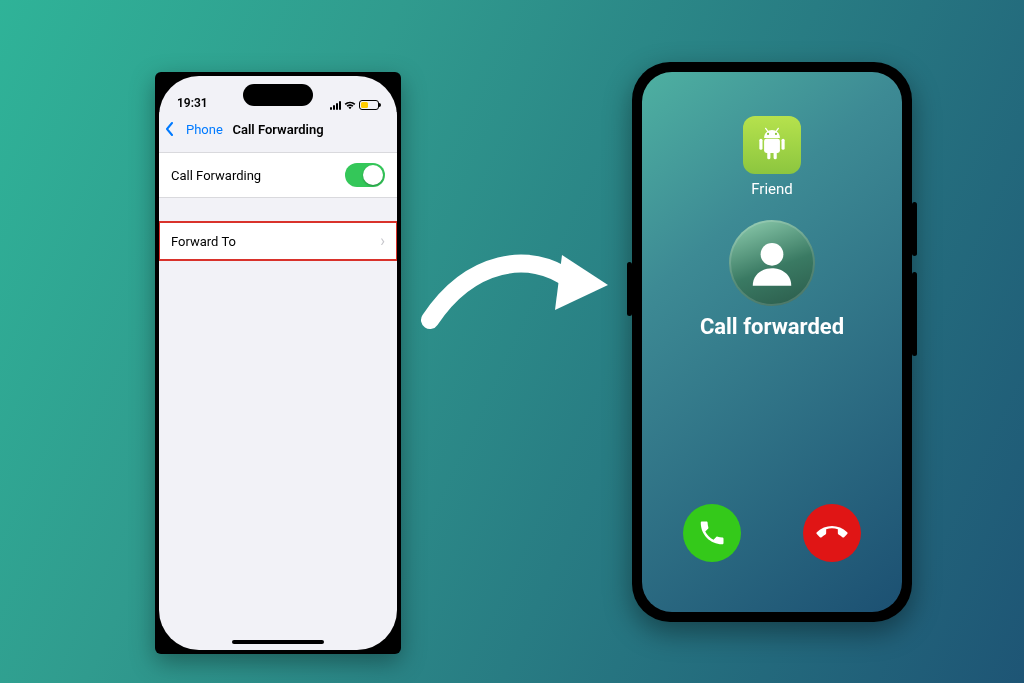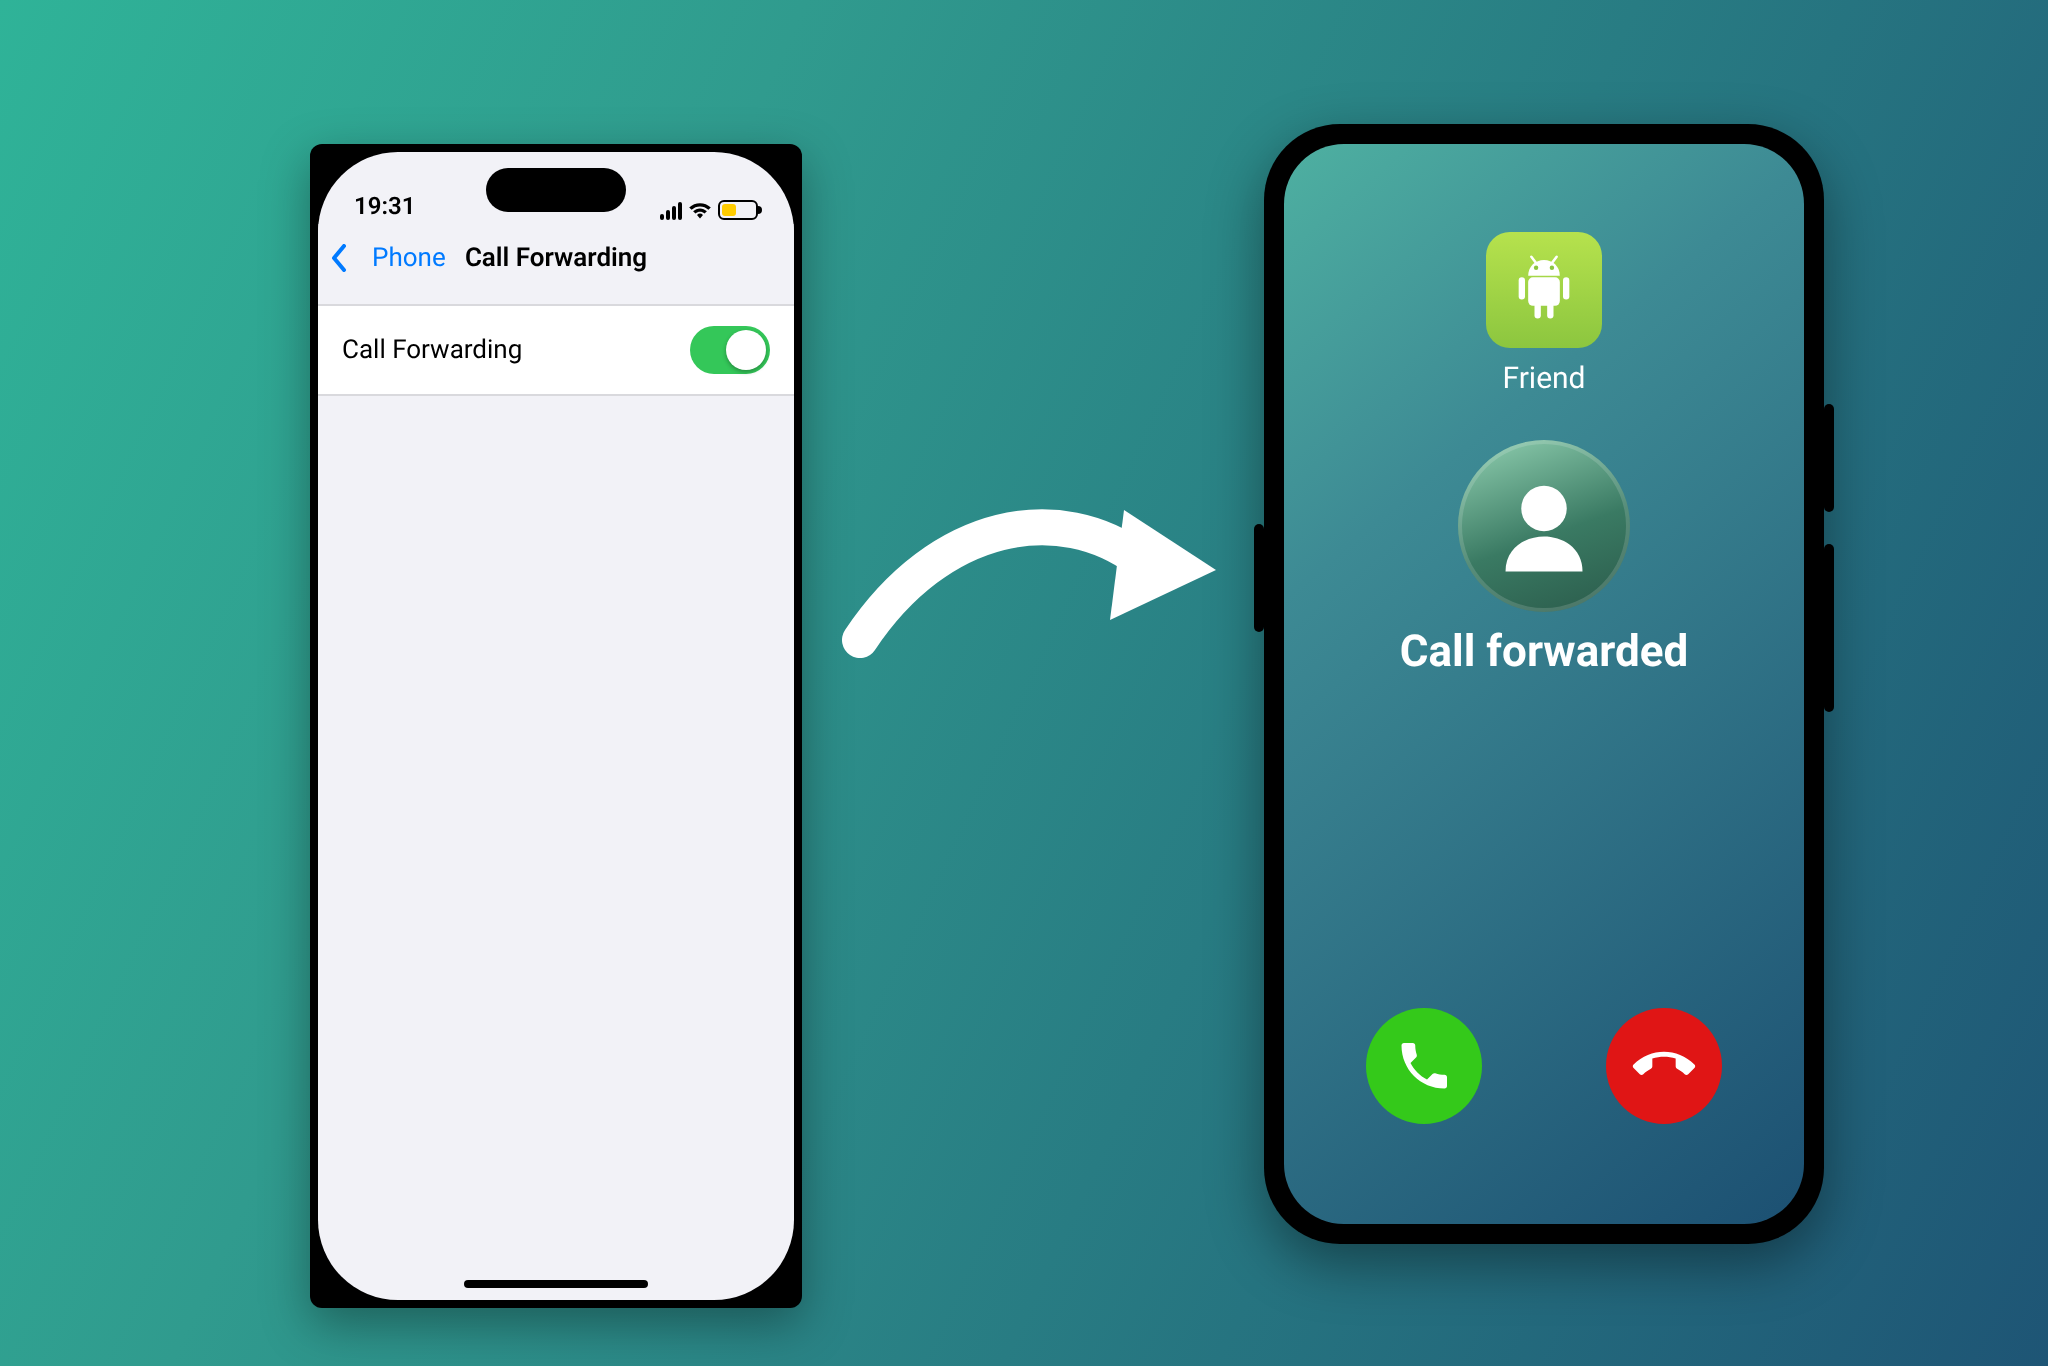--- a/index.html
+++ b/index.html
@@ -282,20 +282,24 @@
     </div>
 
     <div class="settings-list">
       <div class="cell">
         <span>Call Forwarding</span>
         <div class="toggle">
           <div class="toggle-knob"></div>
         </div>
       </div>
 
+      <div class="cell gap-top cell-highlighted">
+        <span>Forward To</span>
+        <span class="disclosure">›</span>
+      </div>
     </div>
 
     <div class="home-indicator"></div>
   </div>
 </div>
 
 <div class="arrow-wrap">
   <svg viewBox="0 0 190 110">
     <path d="M10 90 C 50 30, 110 20, 150 50" fill="none" stroke="#ffffff" stroke-width="18" stroke-linecap="round"></path>
     <polygon points="142,25 188,55 135,80" fill="#ffffff"></polygon>

